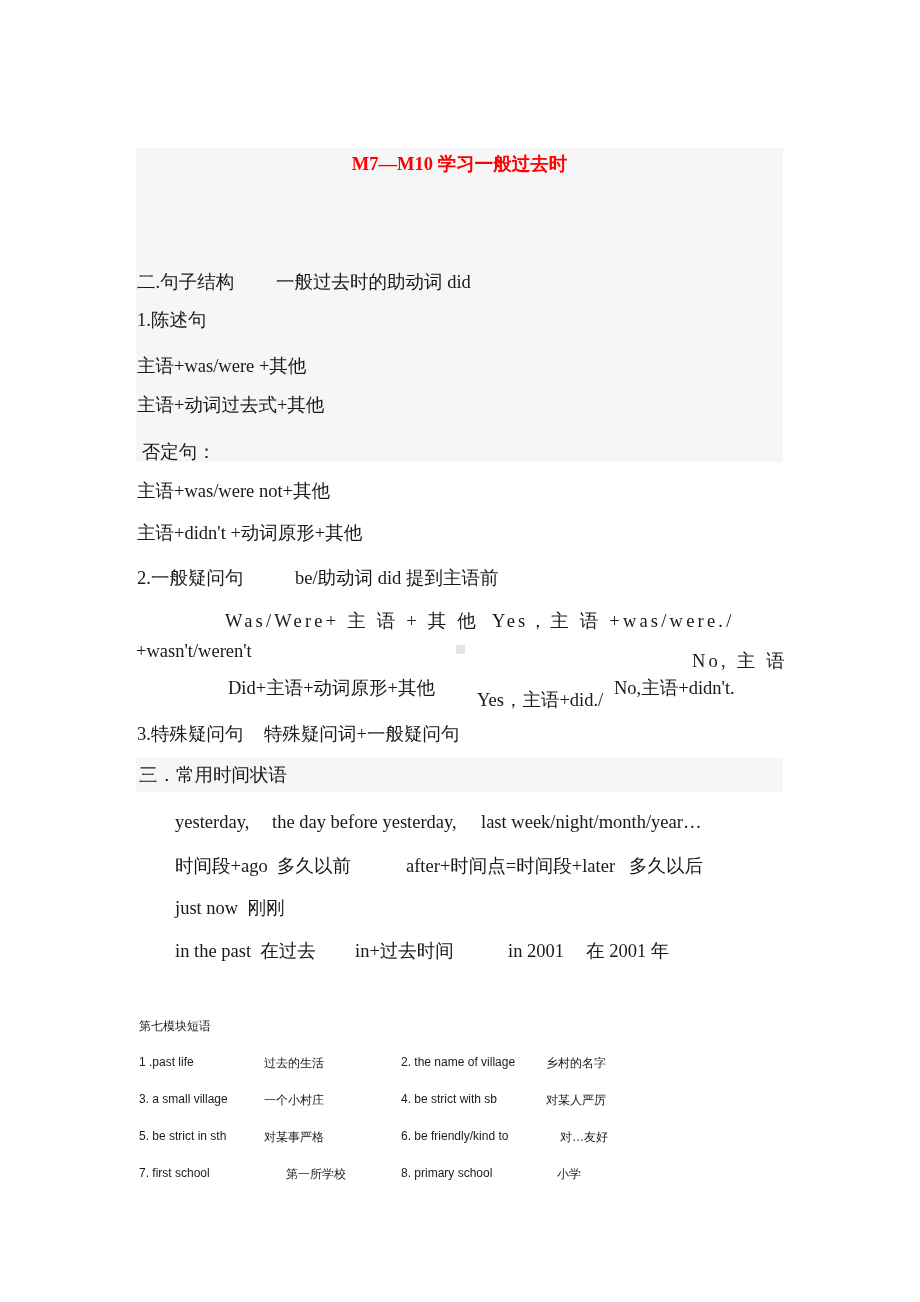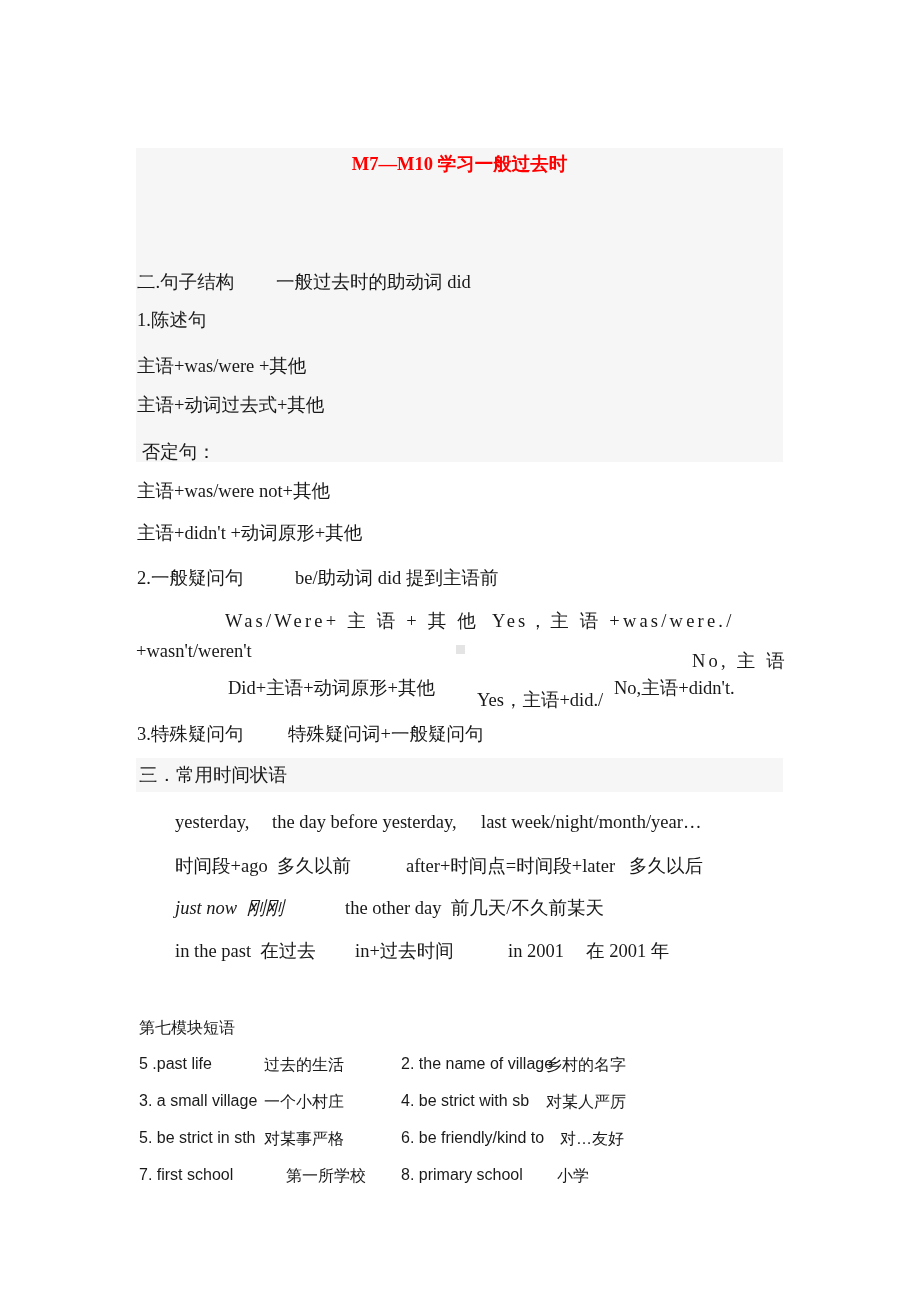--- a/index.html
+++ b/index.html
@@ -88,21 +88,21 @@
     font-size: 18.5px;
     line-height: 31px;
     text-align: justify;
     text-justify: inter-character;
     color: #181818;
   }
 
   
   .sans {
     font-family: "Liberation Sans", "DejaVu Sans", sans-serif;
-    font-size: 16px;
+    font-size: 12px;
     color: #1a1a1a;
   }
   .ph-head {
     position: absolute;
     left: 139px;
     top: 1018px;
     white-space: pre;
   }
   .ph-row { position: absolute; height: 18px; }
   .ph-a { position: absolute; left: 0;   white-space: pre; }
@@ -141,43 +141,42 @@
     <div class="ln wide" style="left:225px; top:612px;">Was/Were+ 主 语 + 其 他</div>
     <div class="ln wide" style="left:492px; top:612px;">Yes，主 语 +was/were./</div>
     <div class="ln wide" style="left:692px; top:628px;margin-top:24px;">No, 主 语</div>
     <div class="ln" style="left:136px; top:642px;">+wasn't/weren't</div>
 
     <div class="ln" style="left:228px; top:679px;">Did+主语+动词原形+其他</div>
     <div class="ln" style="left:477px; top:679px;margin-top:12px;">Yes，主语+did./</div>
     <div class="ln" style="left:614px; top:679px;">No,主语+didn't.</div>
 
     <div class="ln" style="left:137px; top:725px;">3.特殊疑问句</div>
-    <div class="ln" style="left:288px; top:725px;text-align:right;">特殊疑问词+一般疑问句</div>
+    <div class="ln" style="left:264px; top:725px;text-align:right;">特殊疑问词+一般疑问句</div>
 
     <div class="ln" style="left:139px; top:766px;">三．常用时间状语</div>
 
     <div class="ln" style="left:175px; top:813px;">yesterday,</div>
     <div class="ln" style="left:272px; top:813px;">the day before yesterday,</div>
     <div class="ln" style="left:481px; top:813px;">last week/night/month/year…</div>
 
     <div class="ln" style="left:175px; top:857px;">时间段+ago  多久以前</div>
     <div class="ln" style="left:406px; top:857px;">after+时间点=时间段+later   多久以后</div>
 
-    <div class="ln" style="left:175px; top:899px;font-style:italic;">just now  刚刚</div>
-    <div class="ln" style="left:345px; top:899px;">the other day  前几天/不久前某天</div>
+    <div class="ln" style="left:175px; top:899px;">just now  刚刚</div>
 
     <div class="ln" style="left:175px; top:942px;">in the past  在过去</div>
     <div class="ln" style="left:355px; top:942px;">in+过去时间</div>
     <div class="ln" style="left:508px; top:942px;">in 2001</div>
     <div class="ln" style="left:586px; top:942px;">在 2001 年</div>
 
     <div class="sans ph-head">第七模块短语</div>
 
     <div class="sans ph-row" style="left:139px; top:1055px;">
-      <span class="ph-a">5 .past life</span>
+      <span class="ph-a">1 .past life</span>
       <span class="ph-b">过去的生活</span>
       <span class="ph-c">2. the name of village</span>
       <span class="ph-d">乡村的名字</span>
     </div>
 
     <div class="sans ph-row" style="left:139px; top:1092px;">
       <span class="ph-a">3. a small village</span>
       <span class="ph-b">一个小村庄</span>
       <span class="ph-c">4. be strict with sb</span>
       <span class="ph-d">对某人严厉</span>

